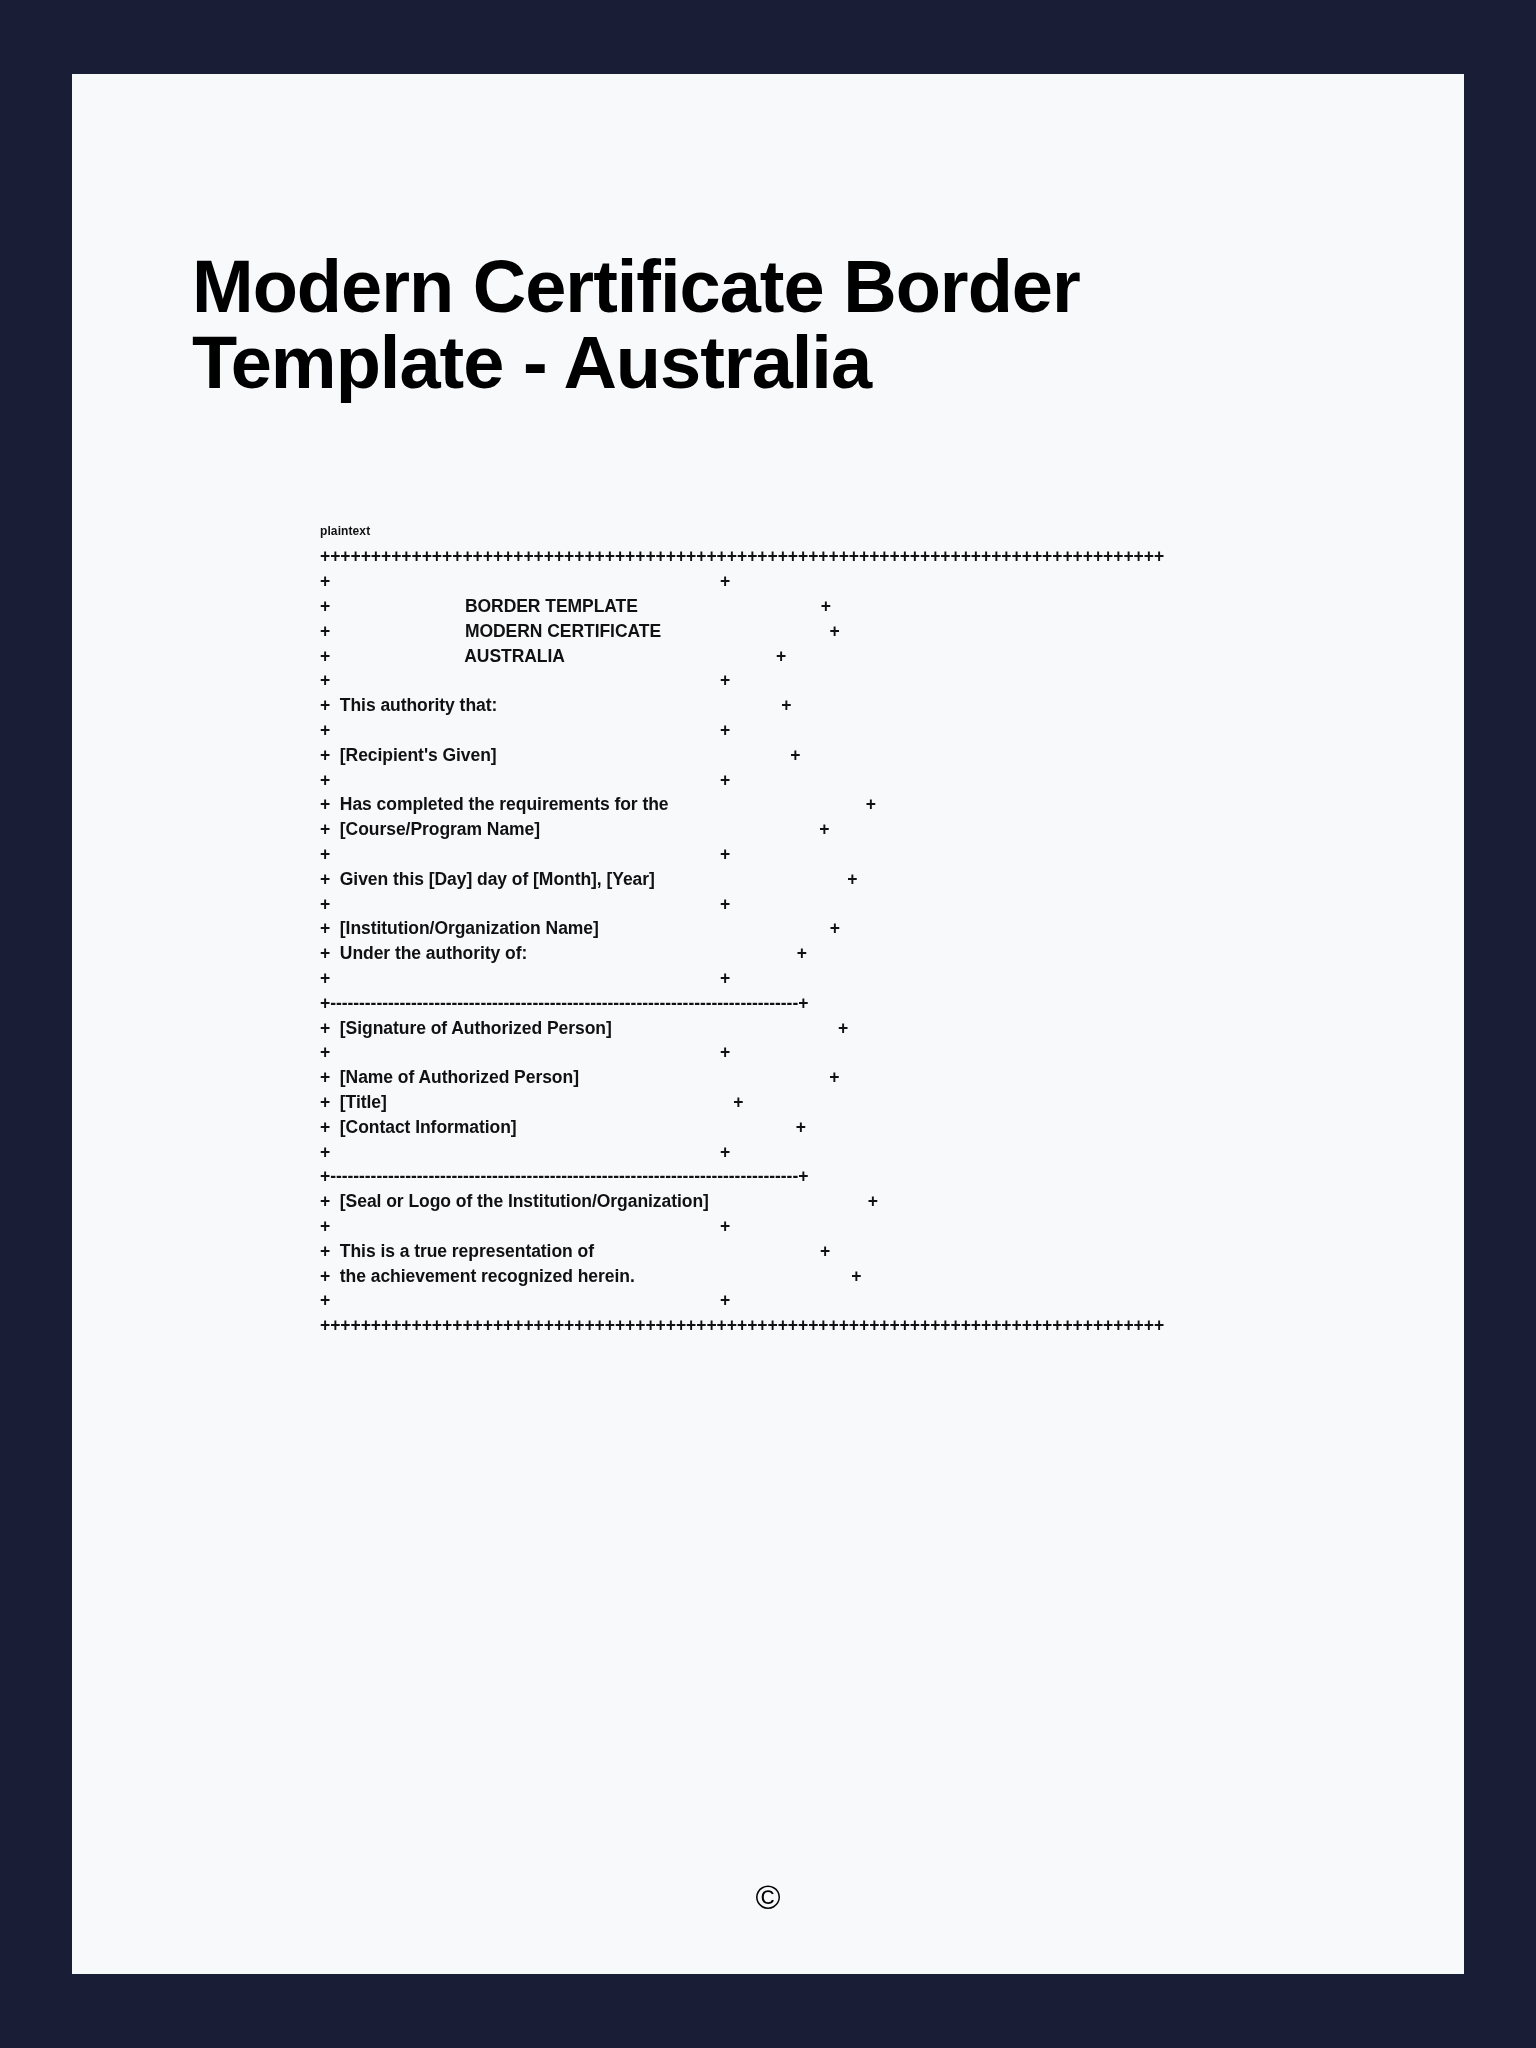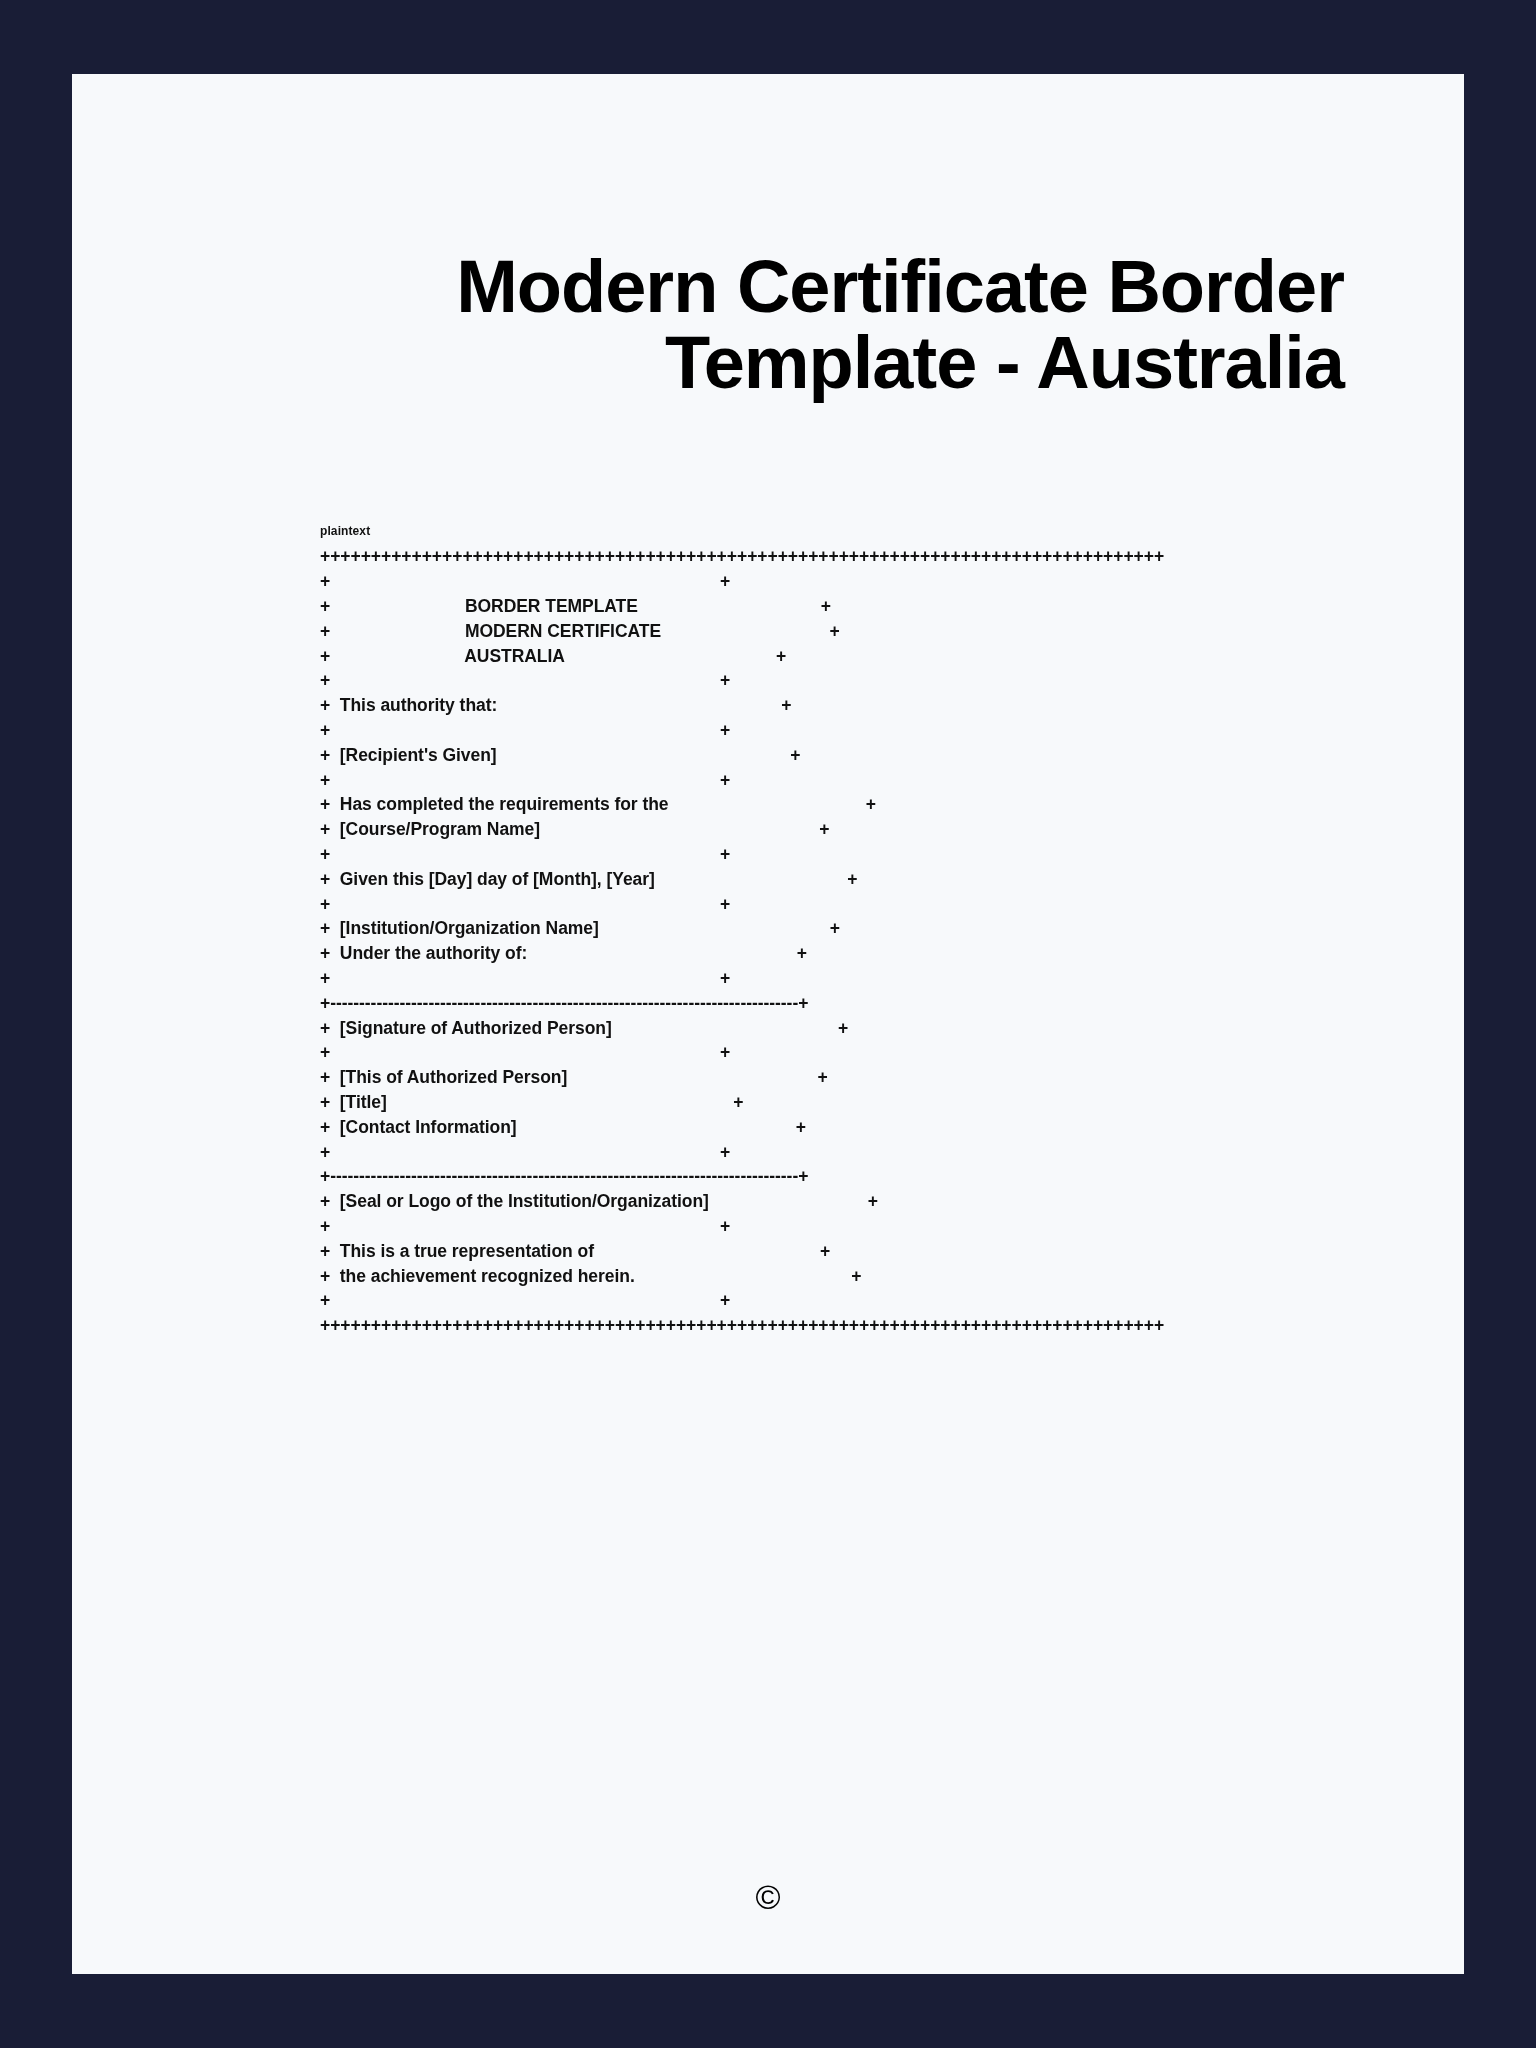--- a/index.html
+++ b/index.html
@@ -22,21 +22,21 @@
     background: #f7f9fb;
     box-sizing: border-box;
   }
   .doc-title {
     margin: 0;
     padding: 175px 120px 0 120px;
     font-size: 74px;
     line-height: 1.03;
     font-weight: bold;
     color: #000000;
-    text-align: right;
+    text-align: left;
     letter-spacing: -1px;
     font-family: "Liberation Sans", sans-serif;
   }
   .code-block {
     margin: 0;
     padding: 118px 0 0 248px;
     color: #111111;
   }
   .code-lang {
     font-size: 12px;
@@ -91,21 +91,21 @@
       <li>+  [Course/Program Name]                                                          +</li>
       <li>+                                                                                 +</li>
       <li>+  Given this [Day] day of [Month], [Year]                                        +</li>
       <li>+                                                                                 +</li>
       <li>+  [Institution/Organization Name]                                                +</li>
       <li>+  Under the authority of:                                                        +</li>
       <li>+                                                                                 +</li>
       <li>+---------------------------------------------------------------------------------+</li>
       <li>+  [Signature of Authorized Person]                                               +</li>
       <li>+                                                                                 +</li>
-      <li>+  [This of Authorized Person]                                                    +</li>
+      <li>+  [Name of Authorized Person]                                                    +</li>
       <li>+  [Title]                                                                        +</li>
       <li>+  [Contact Information]                                                          +</li>
       <li>+                                                                                 +</li>
       <li>+---------------------------------------------------------------------------------+</li>
       <li>+  [Seal or Logo of the Institution/Organization]                                 +</li>
       <li>+                                                                                 +</li>
       <li>+  This is a true representation of                                               +</li>
       <li>+  the achievement recognized herein.                                             +</li>
       <li>+                                                                                 +</li>
       <li>+++++++++++++++++++++++++++++++++++++++++++++++++++++++++++++++++++++++++++++++++++</li>

